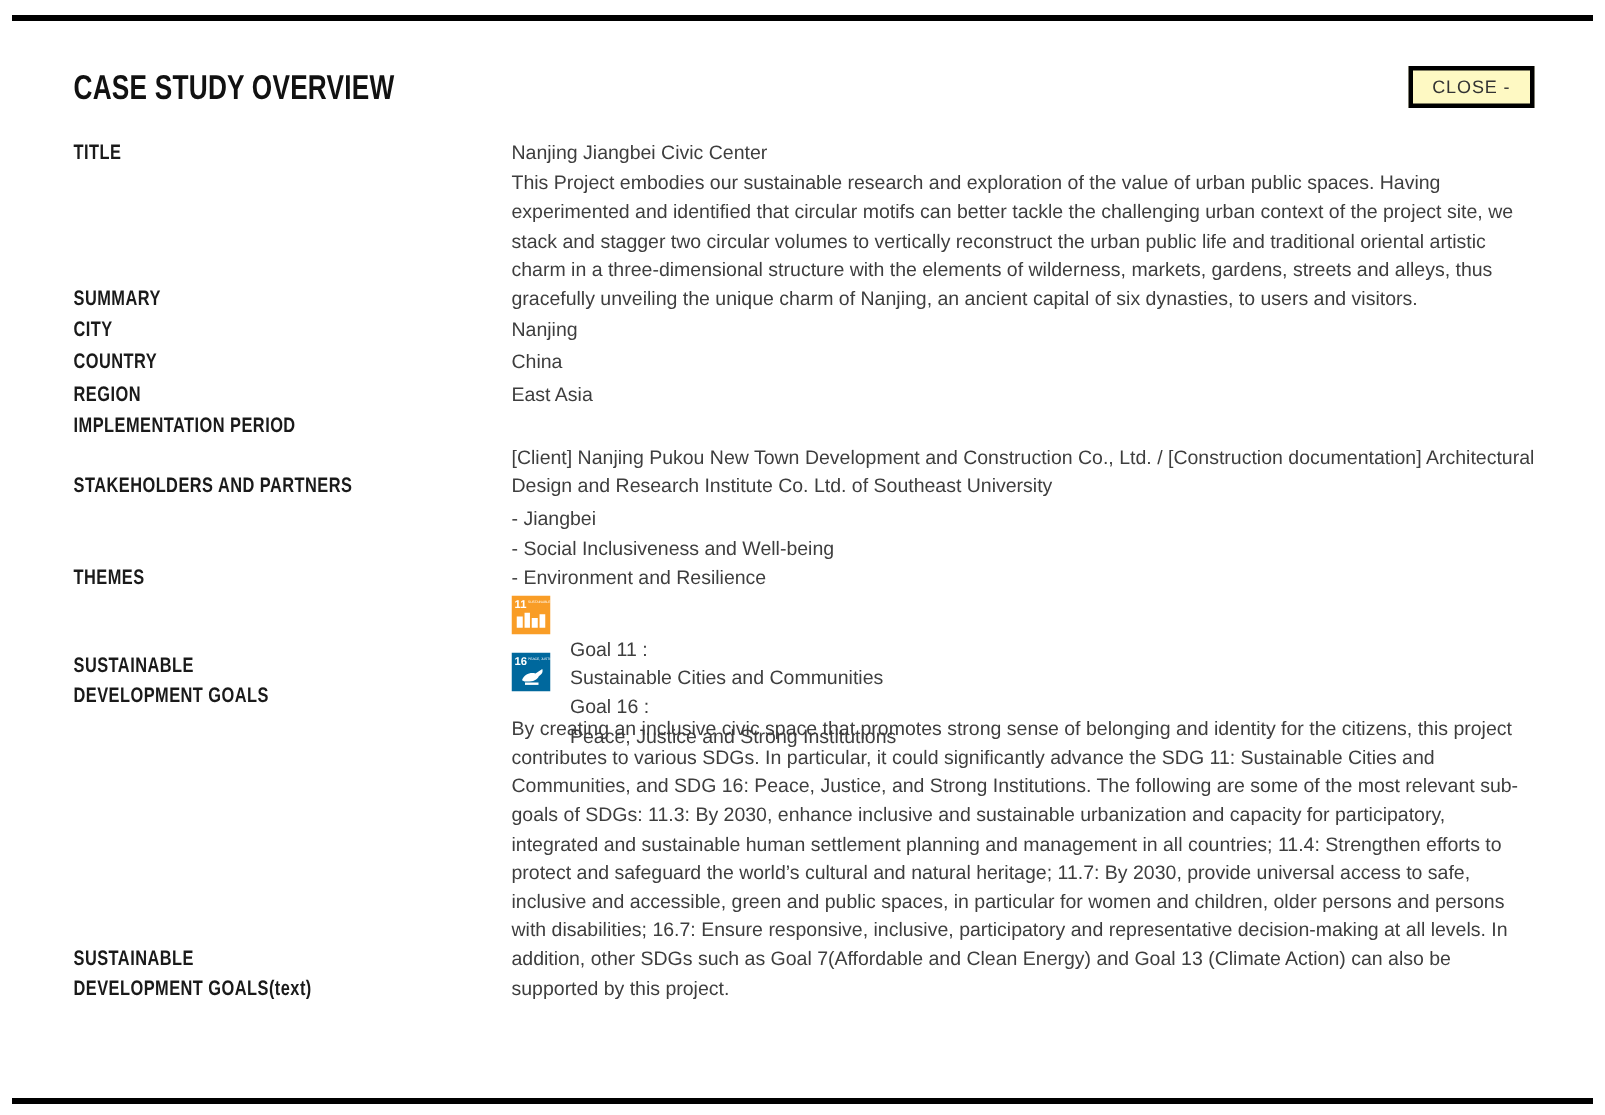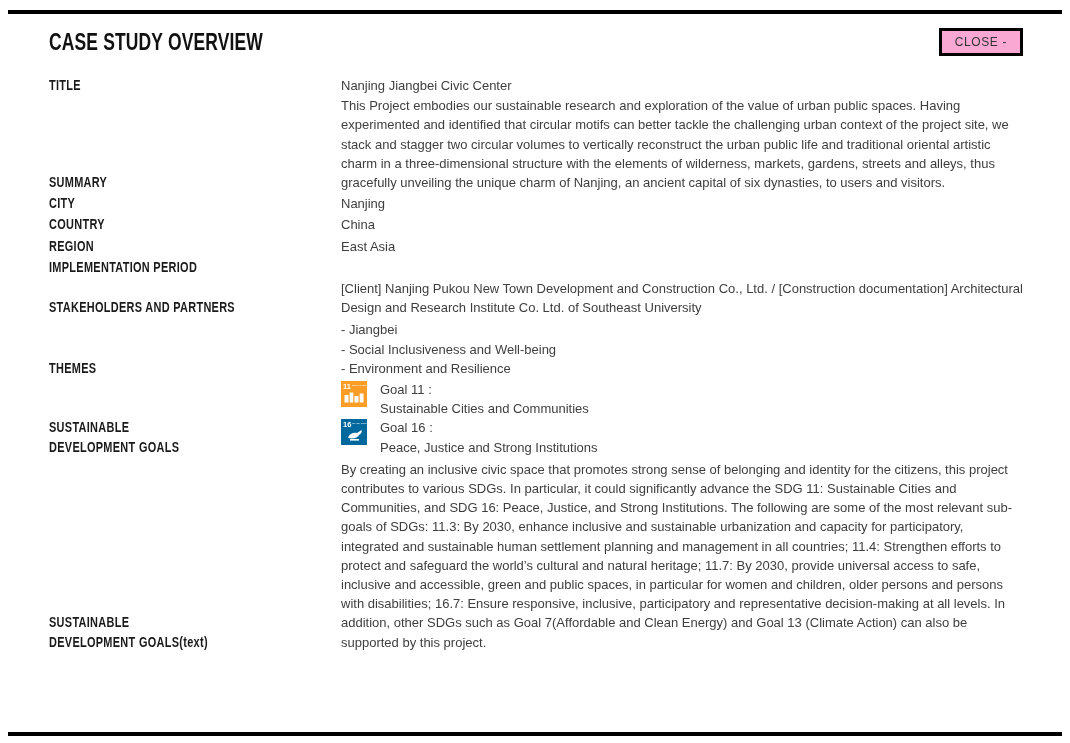--- a/index.html
+++ b/index.html
@@ -3,49 +3,49 @@
 <meta charset="utf-8">
 <style>
   * { margin: 0; padding: 0; box-sizing: border-box; }
   html, body { width: 1070px; height: 743px; background: #ffffff; overflow: hidden; }
   body { font-family: "Liberation Sans", sans-serif; position: relative; }
 
   .rule { position: absolute; left: 8px; right: 8px; height: 4px; background: #000; }
   .rule-top { top: 10px; }
   .rule-bottom { top: 732px; }
 
-  .content { position: absolute; left: 49px; top: 28px; width: 974px; }
+  .content { position: absolute; left: 49px; top: 44px; width: 974px; }
 
   .header-row { display: flex; justify-content: space-between; align-items: flex-start; height: 32px; }
   .page-title {
     font-size: 23px; font-weight: 600; color: #111; line-height: 28px;
     transform: scaleX(0.76); transform-origin: left top; white-space: nowrap;
     letter-spacing: 0.2px;
   }
   .close-btn {
-    border: 3px solid #000; background: #f9a8d4; color: #333;
+    border: 3px solid #000; background: #fef9c3; color: #333;
     font-family: "Liberation Sans", sans-serif;
     font-size: 12px; font-weight: 500; letter-spacing: 0.6px;
     padding: 4px 13px; line-height: 14px; cursor: pointer; white-space: nowrap;
   }
 
   .fields { margin-top: 16px; }
   .field-row { display: flex; align-items: flex-end; }
   .field-label-col { width: 292px; flex: 0 0 292px; }
   .field-label {
     font-size: 14px; font-weight: 700; color: #1a1a1a; line-height: 19.2px;
     letter-spacing: 0.4px; transform: scaleX(0.78); transform-origin: left top;
     white-space: nowrap;
   }
   .field-value { flex: 1 1 auto; font-size: 13px; color: #3e3e3e; line-height: 19.2px; }
   .mb1 { margin-bottom: 1px; } .mb2 { margin-bottom: 2px; } .mb3 { margin-bottom: 3px; }
 
   .goal-entry { display: flex; align-items: flex-start; height: 38.4px; }
   .goal-icon { width: 26px; height: 26px; flex: 0 0 26px; margin-right: 13px; margin-top: 1px; }
-  .goal-text { font-size: 13px; color: #3e3e3e; line-height: 19.2px; }
+  .goal-text { font-size: 13px; color: #3e3e3e; line-height: 19.2px; margin-top: 27px; }
 </style>
 </head>
 <body>
 
 <div class="rule rule-top"></div>
 <div class="rule rule-bottom"></div>
 
 <div class="content">
 
   <div class="header-row">

